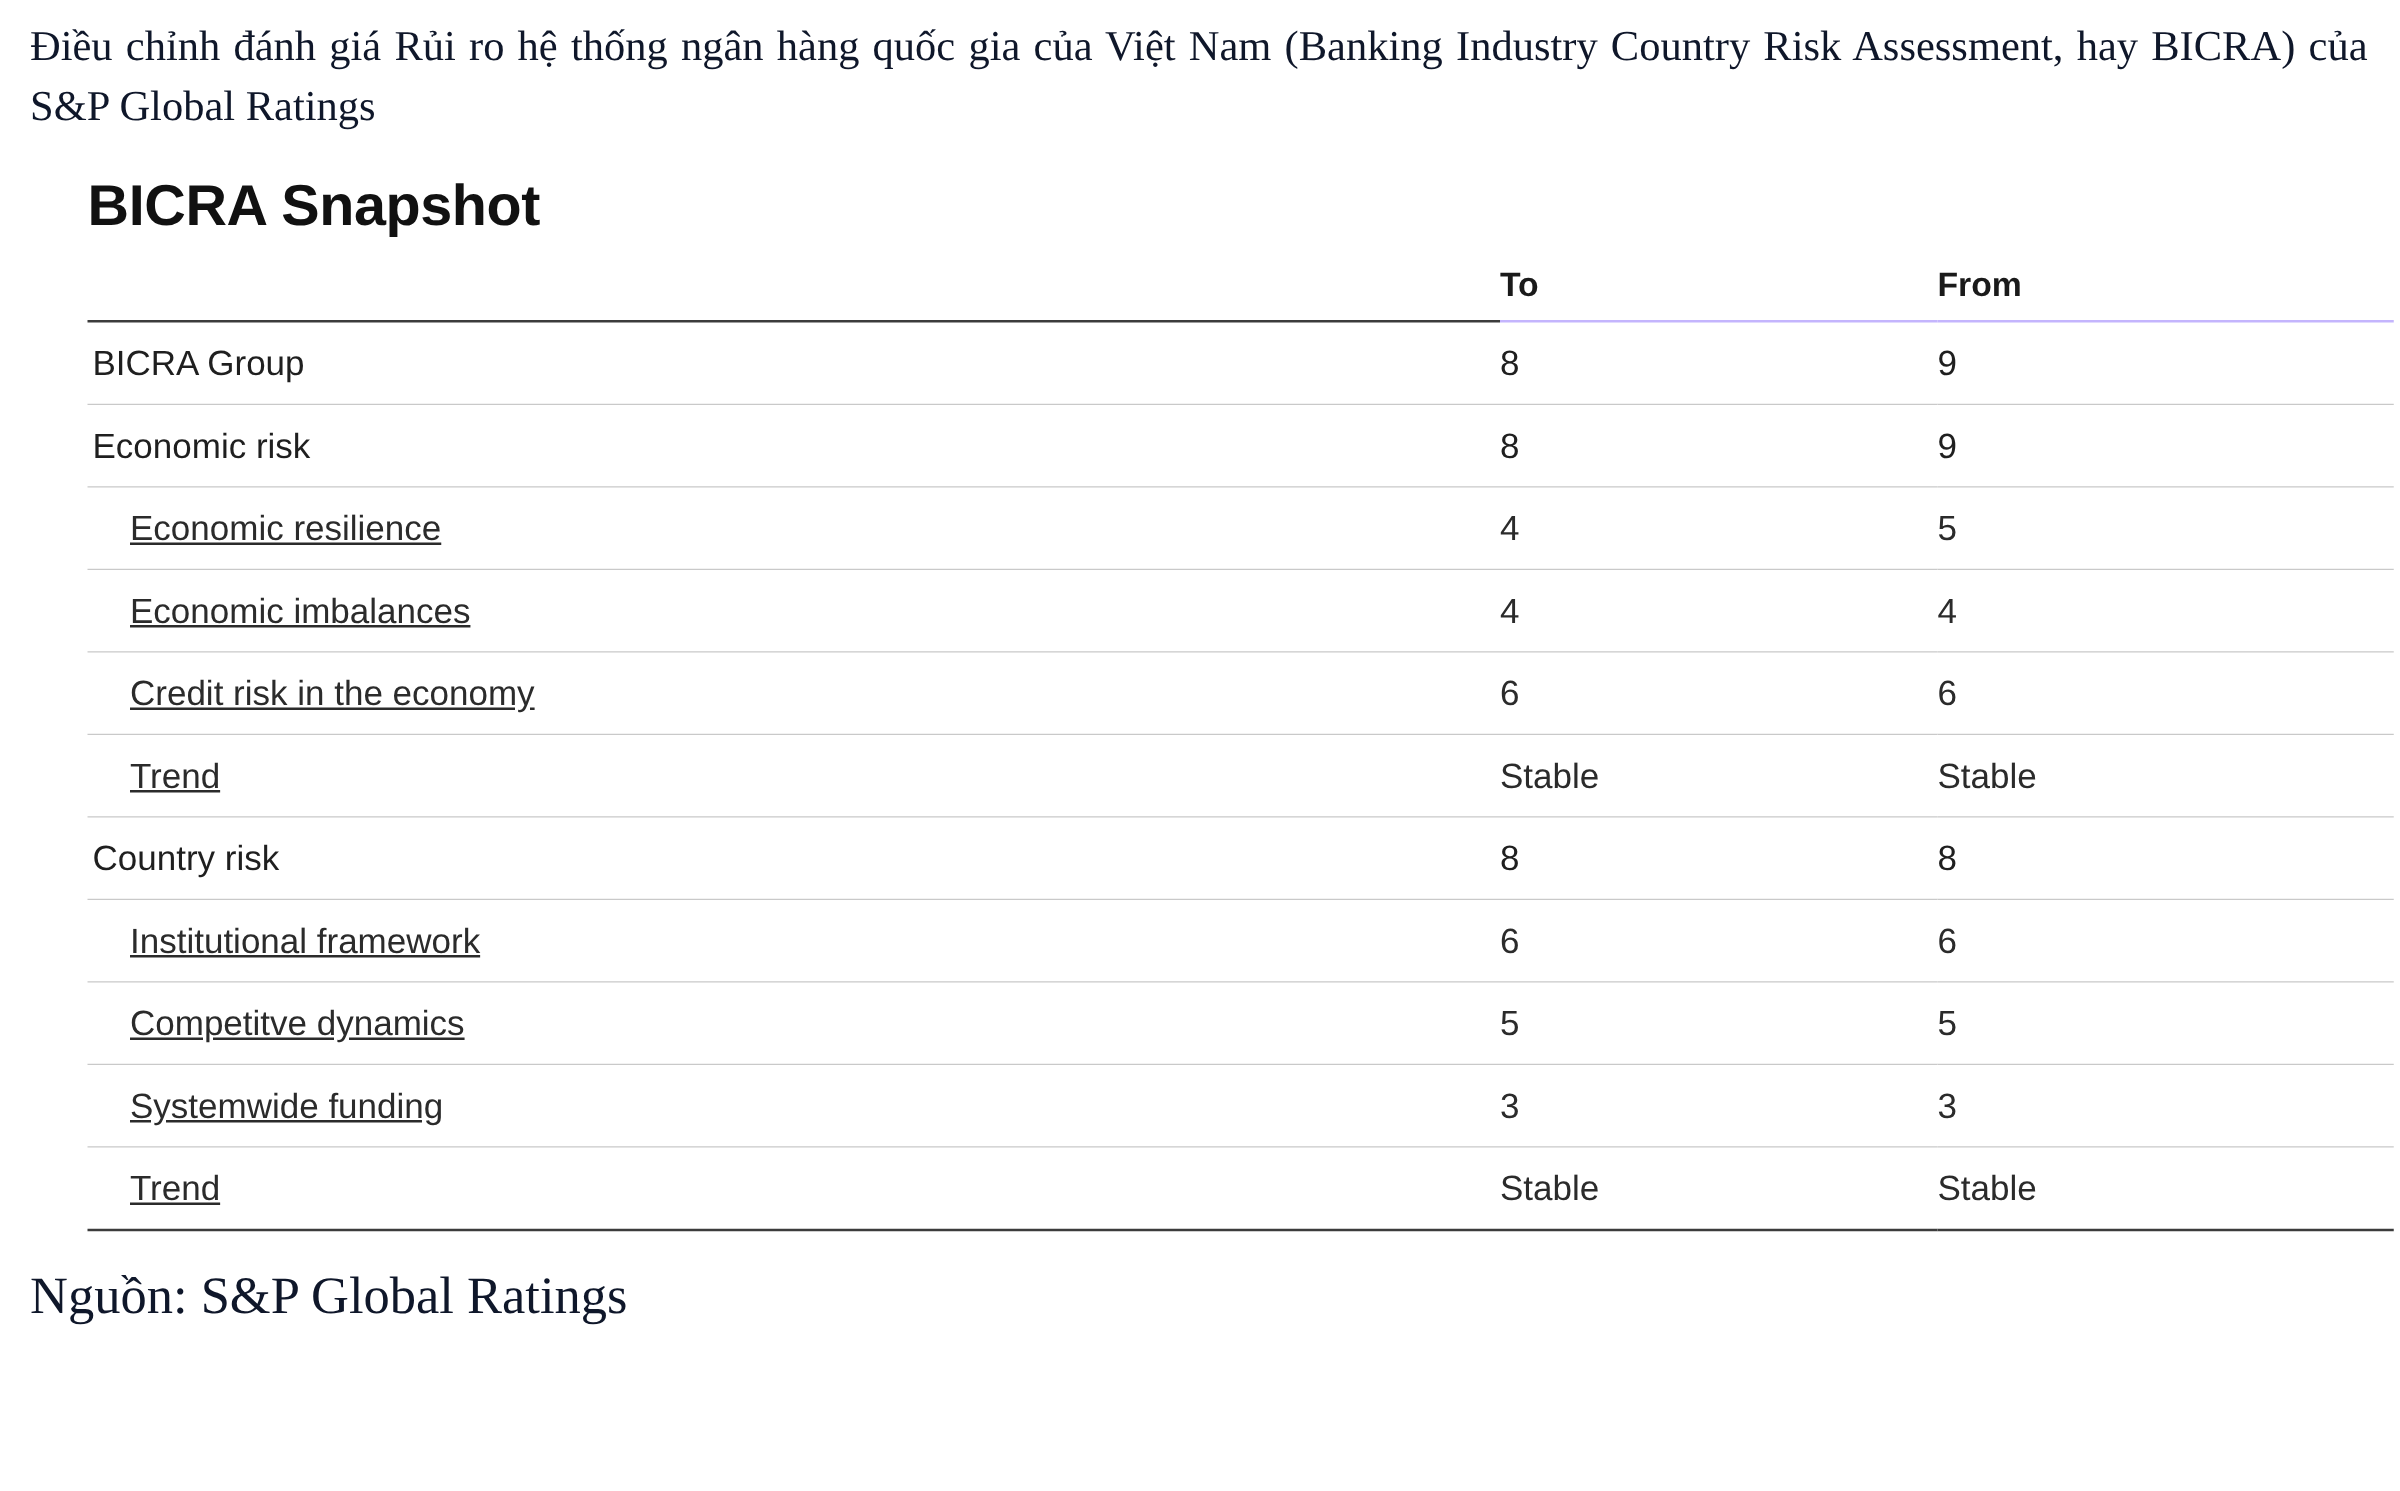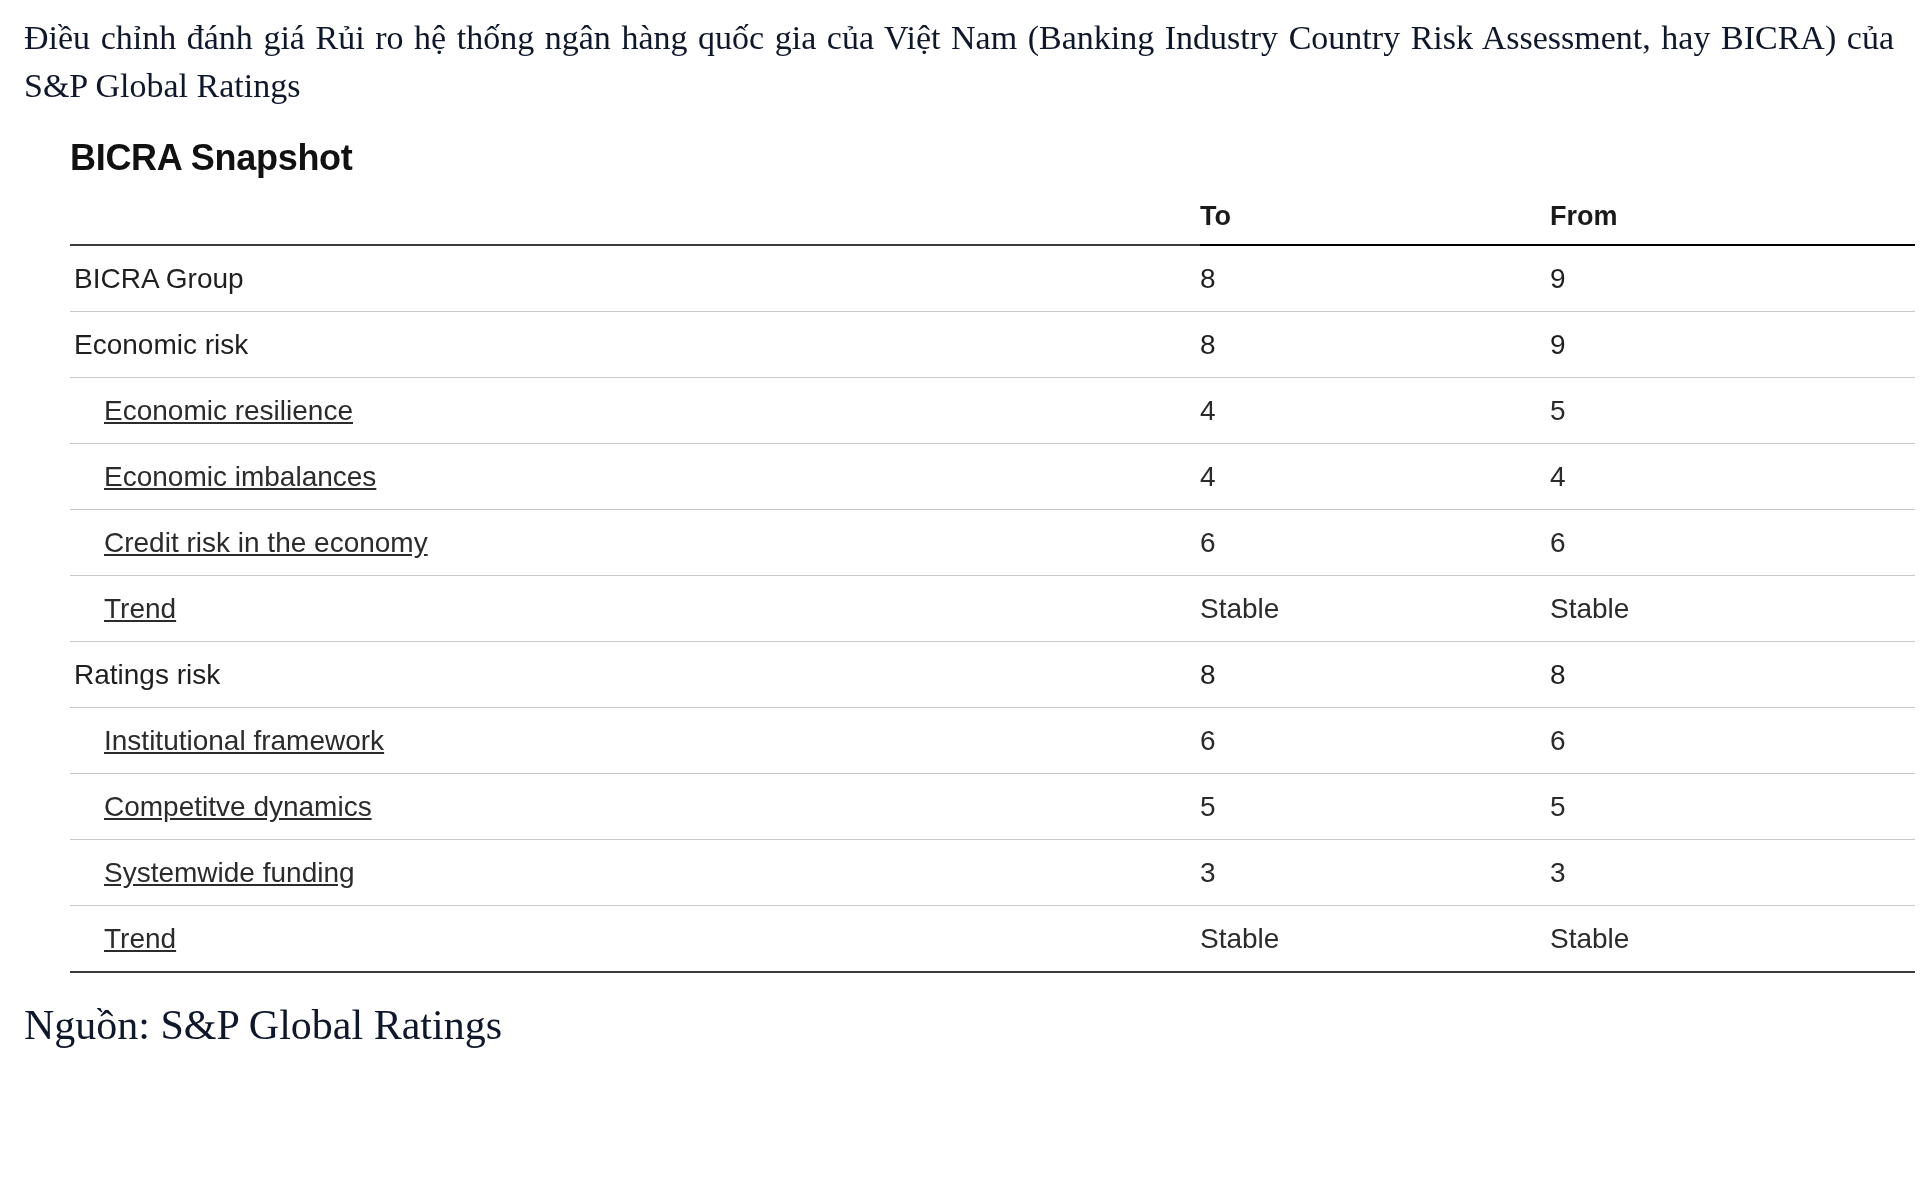--- a/index.html
+++ b/index.html
@@ -39,21 +39,21 @@
   .figure {
     margin: 26px 0 0 0;
     padding: 0 0 0 70px;
     box-sizing: border-box;
     width: 1920px;
   }
 
   .figure-title {
     font-family: "Liberation Sans", sans-serif;
     font-weight: bold;
-    font-size: 36px;
+    font-size: 46px;
     letter-spacing: -0.3px;
     color: #111111;
     margin: 0 0 22px 0;
   }
 
   table.bicra {
     border-collapse: collapse;
     width: 1845px;
     font-family: "Liberation Sans", sans-serif;
     table-layout: fixed;
@@ -63,21 +63,21 @@
   table.bicra col.c-to    { width: 350px; }
   table.bicra col.c-from  { width: 365px; }
 
   table.bicra th {
     font-family: "Liberation Sans", sans-serif;
     font-weight: bold;
     font-size: 27px;
     color: #1a1a1a;
     text-align: left;
     padding: 0 0 12px 0;
-    border-bottom: 2px solid #000000;
+    border-bottom: 2px solid #c4b5fd;
   }
   table.bicra th.h-label {
     border-bottom: 2px solid #3c3c3c;
   }
 
   table.bicra td {
     font-size: 28px;
     color: #2b2b2b;
     padding: 17px 0 16px 0;
     border-bottom: 1.5px solid #c9c9c9;
@@ -155,21 +155,21 @@
           <td class="label">Credit risk in the economy</td>
           <td class="val">6</td>
           <td class="val">6</td>
         </tr>
         <tr class="sub">
           <td class="label">Trend</td>
           <td class="val">Stable</td>
           <td class="val">Stable</td>
         </tr>
         <tr class="major">
-          <td class="label">Ratings risk</td>
+          <td class="label">Country risk</td>
           <td class="val">8</td>
           <td class="val">8</td>
         </tr>
         <tr class="sub">
           <td class="label">Institutional framework</td>
           <td class="val">6</td>
           <td class="val">6</td>
         </tr>
         <tr class="sub">
           <td class="label">Competitve dynamics</td>

